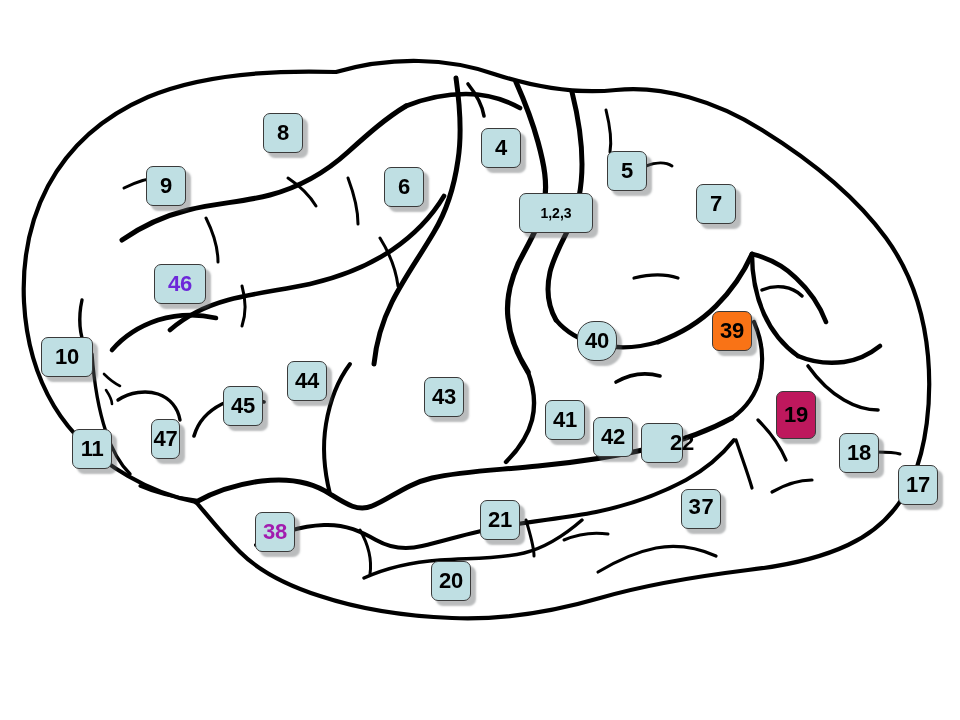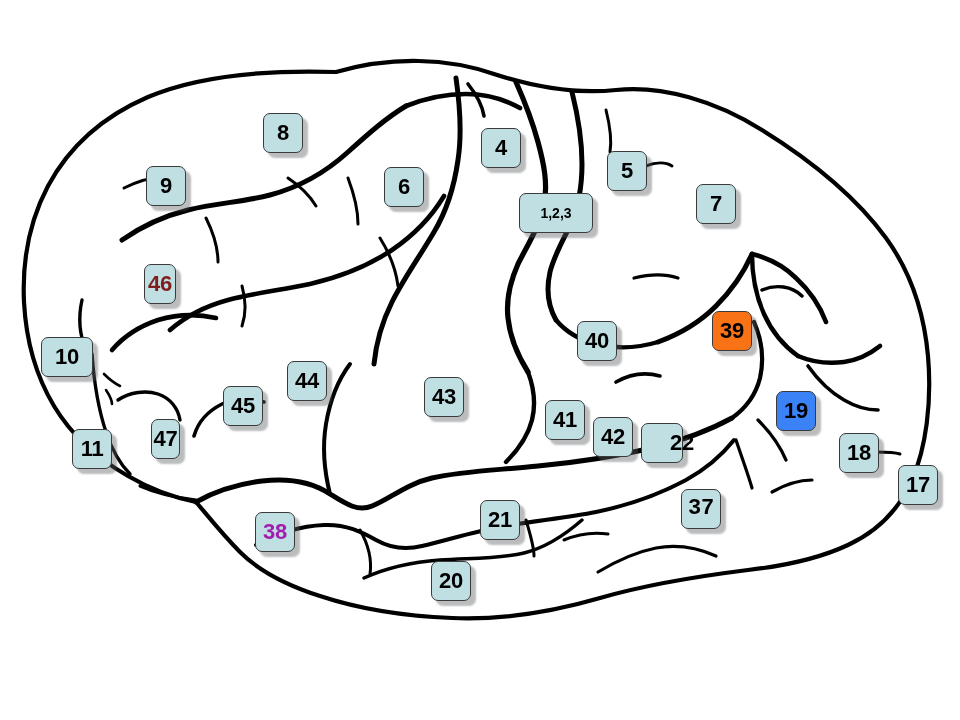--- a/index.html
+++ b/index.html
@@ -208,28 +208,28 @@
   </svg>
 
   <div id="labels-layer">
       <div class="label" style="left: 263px; top: 113px; width: 40px; height: 40px; background: rgb(191, 223, 227); border-color: rgb(58, 58, 58); color: rgb(0, 0, 0);">8</div>
       <div class="label" style="left: 146px; top: 166px; width: 40px; height: 40px; background: rgb(191, 223, 227); border-color: rgb(58, 58, 58); color: rgb(0, 0, 0);">9</div>
       <div class="label" style="left: 384px; top: 167px; width: 40px; height: 40px; background: rgb(191, 223, 227); border-color: rgb(58, 58, 58); color: rgb(0, 0, 0);">6</div>
       <div class="label" style="left: 481px; top: 128px; width: 40px; height: 40px; background: rgb(191, 223, 227); border-color: rgb(58, 58, 58); color: rgb(0, 0, 0);">4</div>
       <div class="label" style="left: 607px; top: 151px; width: 40px; height: 40px; background: rgb(191, 223, 227); border-color: rgb(58, 58, 58); color: rgb(0, 0, 0);">5</div>
       <div class="label" style="left: 696px; top: 184px; width: 40px; height: 40px; background: rgb(191, 223, 227); border-color: rgb(58, 58, 58); color: rgb(0, 0, 0);">7</div>
       <div class="label wide" style="left: 519px; top: 193px; width: 74px; height: 40px; background: rgb(191, 223, 227); border-color: rgb(58, 58, 58); color: rgb(0, 0, 0);">1,2,3</div>
-      <div class="label" style="left: 144px; top: 264px; width: 32px; height: 40px; background: rgb(191, 223, 227); border-color: rgb(58, 58, 58); color: #7f1d1d;">46</div>
+      <div class="label" style="left: 154px; top: 264px; width: 52px; height: 40px; background: rgb(191, 223, 227); border-color: rgb(58, 58, 58); color: #6d28d9;">46</div>
       <div class="label" style="left: 41px; top: 337px; width: 52px; height: 40px; background: rgb(191, 223, 227); border-color: rgb(58, 58, 58); color: rgb(0, 0, 0); text-align: right;">10</div>
-      <div class="label" style="left: 577px; top: 321px; width: 40px; height: 40px; background: rgb(191, 223, 227); border-color: rgb(58, 58, 58); color: rgb(0, 0, 0);">40</div>
+      <div class="label" style="left: 577px; top: 321px; width: 40px; height: 40px; background: rgb(191, 223, 227); border-color: rgb(58, 58, 58); color: rgb(0, 0, 0); border-radius: 17px;">40</div>
       <div class="label" style="left: 712px; top: 311px; width: 40px; height: 40px; background: #f97316; border-color: rgb(58, 58, 58); color: rgb(0, 0, 0);">39</div>
       <div class="label" style="left: 287px; top: 361px; width: 40px; height: 40px; background: rgb(191, 223, 227); border-color: rgb(58, 58, 58); color: rgb(0, 0, 0);">44</div>
       <div class="label" style="left: 424px; top: 377px; width: 40px; height: 40px; background: rgb(191, 223, 227); border-color: rgb(58, 58, 58); color: rgb(0, 0, 0);">43</div>
       <div class="label" style="left: 223px; top: 386px; width: 40px; height: 40px; background: rgb(191, 223, 227); border-color: rgb(58, 58, 58); color: rgb(0, 0, 0);">45</div>
-      <div class="label" style="left: 776px; top: 391px; width: 40px; height: 40px; background: #3b82f6; border-color: rgb(58, 58, 58); color: rgb(0, 0, 0);">19</div>
+      <div class="label" style="left: 776px; top: 391px; width: 40px; height: 48px; background: #be185d; border-color: rgb(58, 58, 58); color: rgb(0, 0, 0);">19</div>
       <div class="label" style="left: 545px; top: 400px; width: 40px; height: 40px; background: rgb(191, 223, 227); border-color: rgb(58, 58, 58); color: rgb(0, 0, 0);">41</div>
       <div class="label" style="left: 593px; top: 417px; width: 40px; height: 40px; background: rgb(191, 223, 227); border-color: rgb(58, 58, 58); color: rgb(0, 0, 0);">42</div>
       <div class="label" style="left: 641px; top: 423px; width: 40px; height: 40px; background: rgb(191, 223, 227); border-color: rgb(58, 58, 58); color: rgb(0, 0, 0); padding-left: 40px;">22</div>
       <div class="label" style="left: 151px; top: 419px; width: 29px; height: 40px; background: rgb(191, 223, 227); border-color: rgb(58, 58, 58); color: rgb(0, 0, 0);">47</div>
       <div class="label" style="left: 72px; top: 429px; width: 40px; height: 40px; background: rgb(191, 223, 227); border-color: rgb(58, 58, 58); color: rgb(0, 0, 0);">11</div>
       <div class="label" style="left: 839px; top: 433px; width: 40px; height: 40px; background: rgb(191, 223, 227); border-color: rgb(58, 58, 58); color: rgb(0, 0, 0);">18</div>
       <div class="label" style="left: 898px; top: 465px; width: 40px; height: 40px; background: rgb(191, 223, 227); border-color: rgb(58, 58, 58); color: rgb(0, 0, 0);">17</div>
       <div class="label" style="left: 681px; top: 489px; width: 40px; height: 40px; background: rgb(191, 223, 227); border-color: rgb(58, 58, 58); color: rgb(0, 0, 0); font-family: Liberation Mono, monospace;">37</div>
       <div class="label" style="left: 480px; top: 500px; width: 40px; height: 40px; background: rgb(191, 223, 227); border-color: rgb(58, 58, 58); color: rgb(0, 0, 0);">21</div>
       <div class="label" style="left: 255px; top: 512px; width: 40px; height: 40px; background: rgb(191, 223, 227); border-color: rgb(58, 58, 58); color: #a21caf;">38</div>

